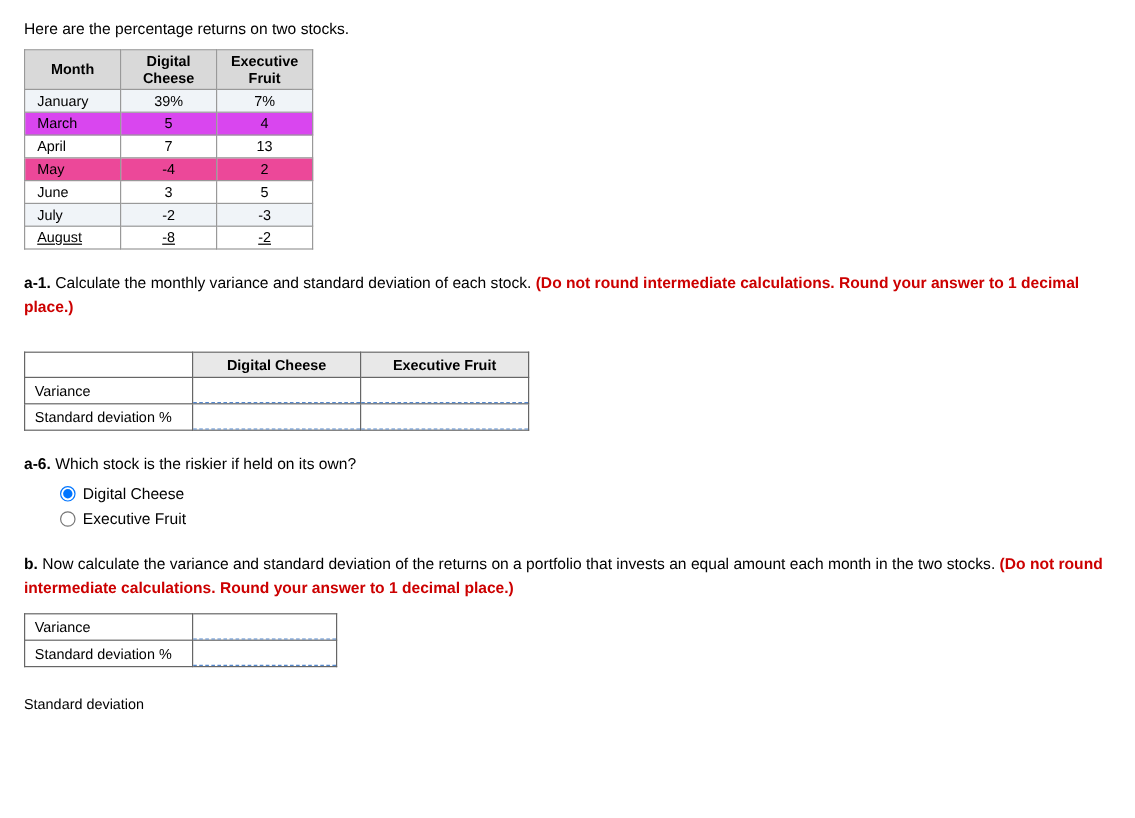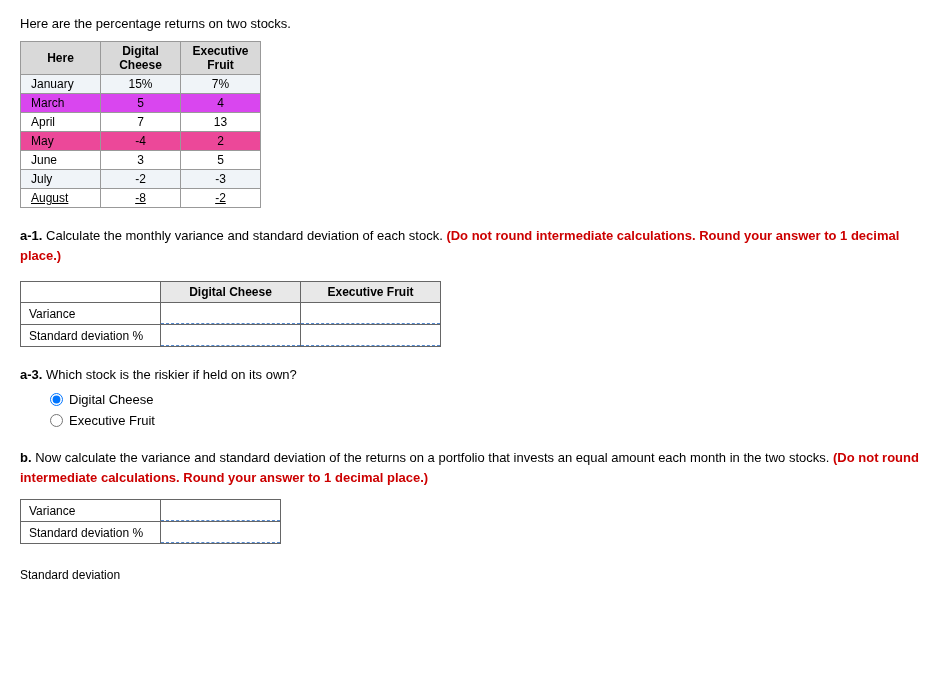--- a/index.html
+++ b/index.html
@@ -52,21 +52,21 @@
 
     
     .data-table .header-row th {
       background: #d9d9d9;
       font-weight: bold;
     }
 
     
     .instruction {
       font-size: 13px;
-      margin-bottom: 16px;
+      margin-bottom: 28px;
       line-height: 1.5;
     }
     .instruction .bold-red {
       color: #cc0000;
       font-weight: bold;
     }
 
     
     .answer-table {
       border-collapse: collapse;
@@ -169,29 +169,29 @@
     }
   </style>
 </head>
 <body>
 
 <p class="intro-text">Here are the percentage returns on two stocks.</p>
 
 <table class="data-table">
   <thead>
     <tr class="header-row">
-      <th class="col-month">Here</th>
+      <th class="col-month">Month</th>
       <th class="col-digital">Digital<br>Cheese</th>
       <th class="col-exec">Executive<br>Fruit</th>
     </tr>
   </thead>
   <tbody id="data-table-body">
   <tr style="background-color: rgb(240, 244, 248);">
       <td>January</td>
-      <td class="num">15%</td>
+      <td class="num">39%</td>
       <td class="num">7%</td>
     </tr>
       <tr style="background-color: #d946ef;">
       <td>March</td>
       <td class="num">5</td>
       <td class="num">4</td>
     </tr>
       <tr style="background-color: rgb(255, 255, 255); padding-left: 44px;">
       <td>April</td>
       <td class="num">7</td>
@@ -251,21 +251,21 @@
       </td>
       <td class="input-cell">
         <input type="text" style="">
       </td>
     </tr>
   </tbody>
 </table>
 
 <div class="section-a2">
   <p class="question">
-    <span class="section-label">a-3.</span>
+    <span class="section-label">a-6.</span>
     <span id="a2-question"> Which stock is the riskier if held on its own?</span>
   </p>
   <div class="radio-group">
     <div class="radio-item">
       <input type="radio" name="riskier" id="radio-digital" checked="" style="">
       <label for="radio-digital">Digital Cheese</label>
     </div>
     <div class="radio-item">
       <input type="radio" name="riskier" id="radio-executive" style="">
       <label for="radio-executive">Executive Fruit</label>

